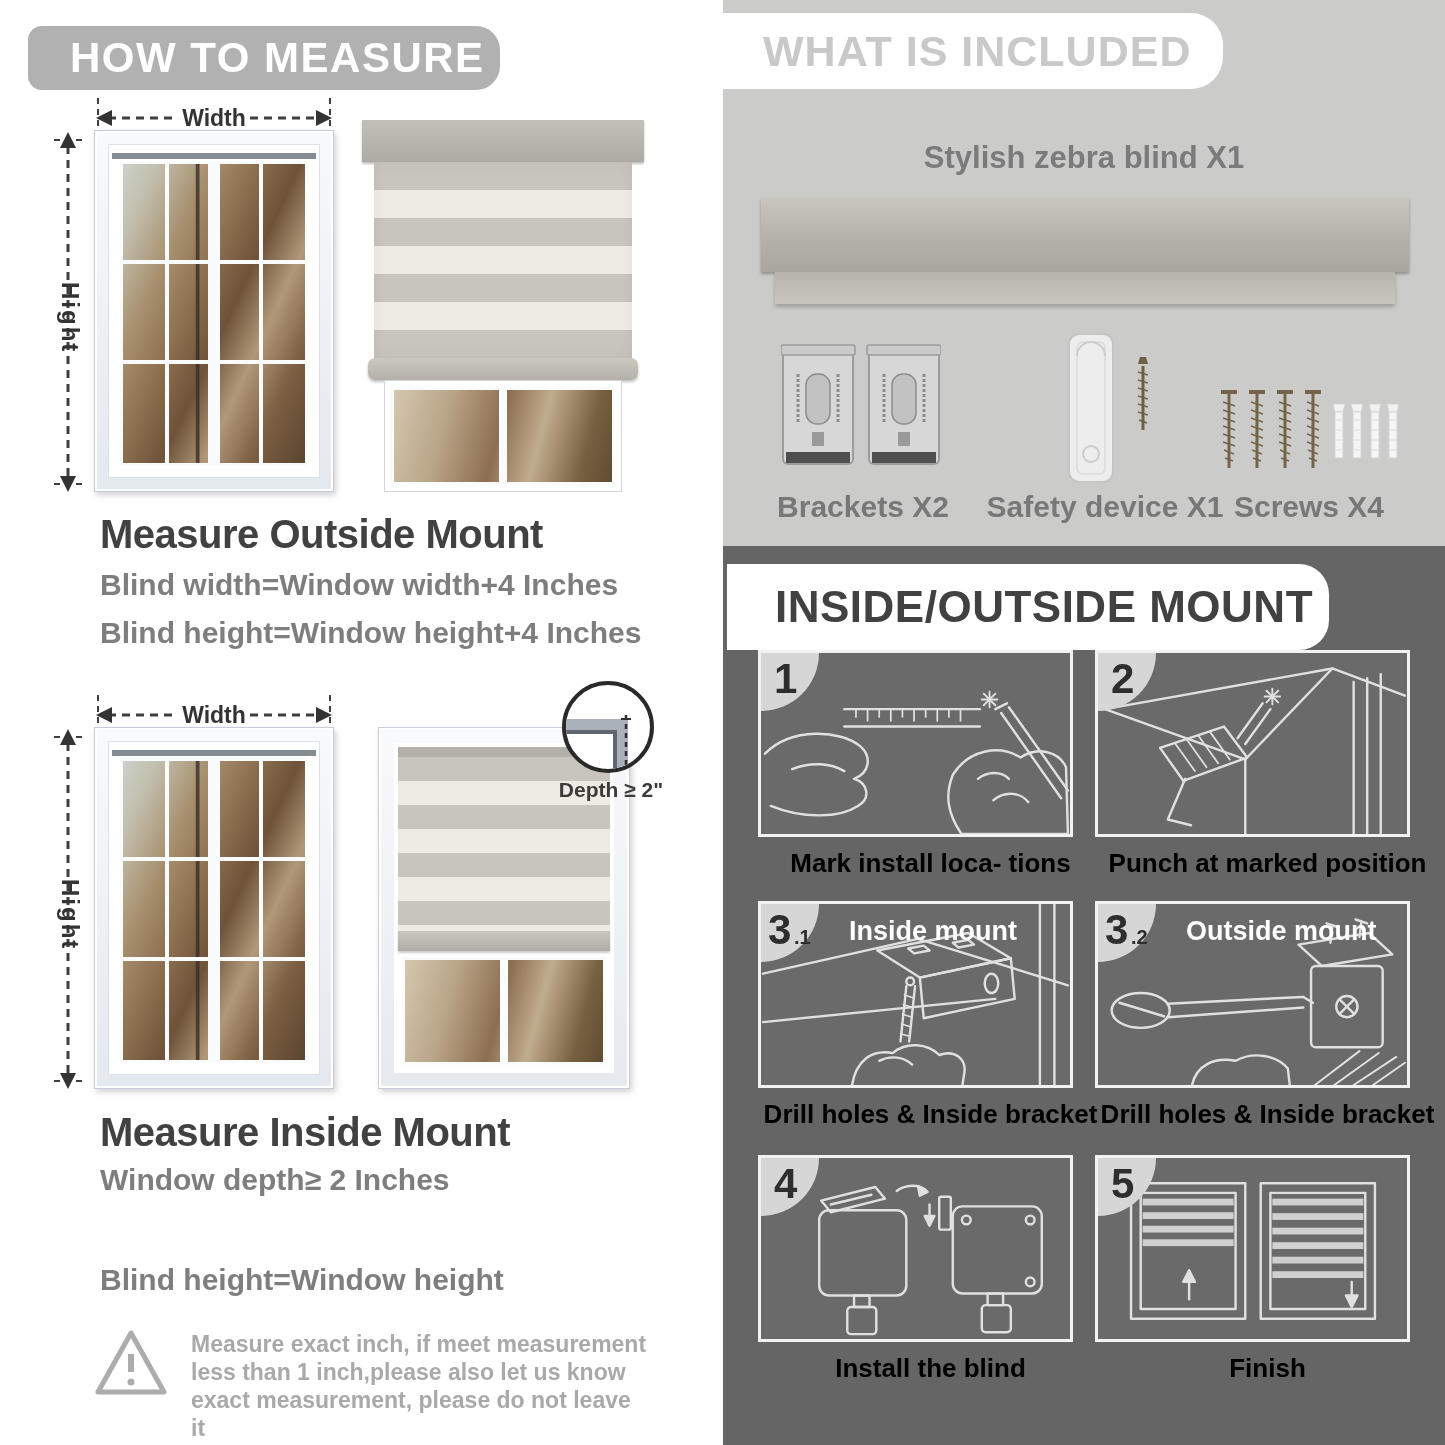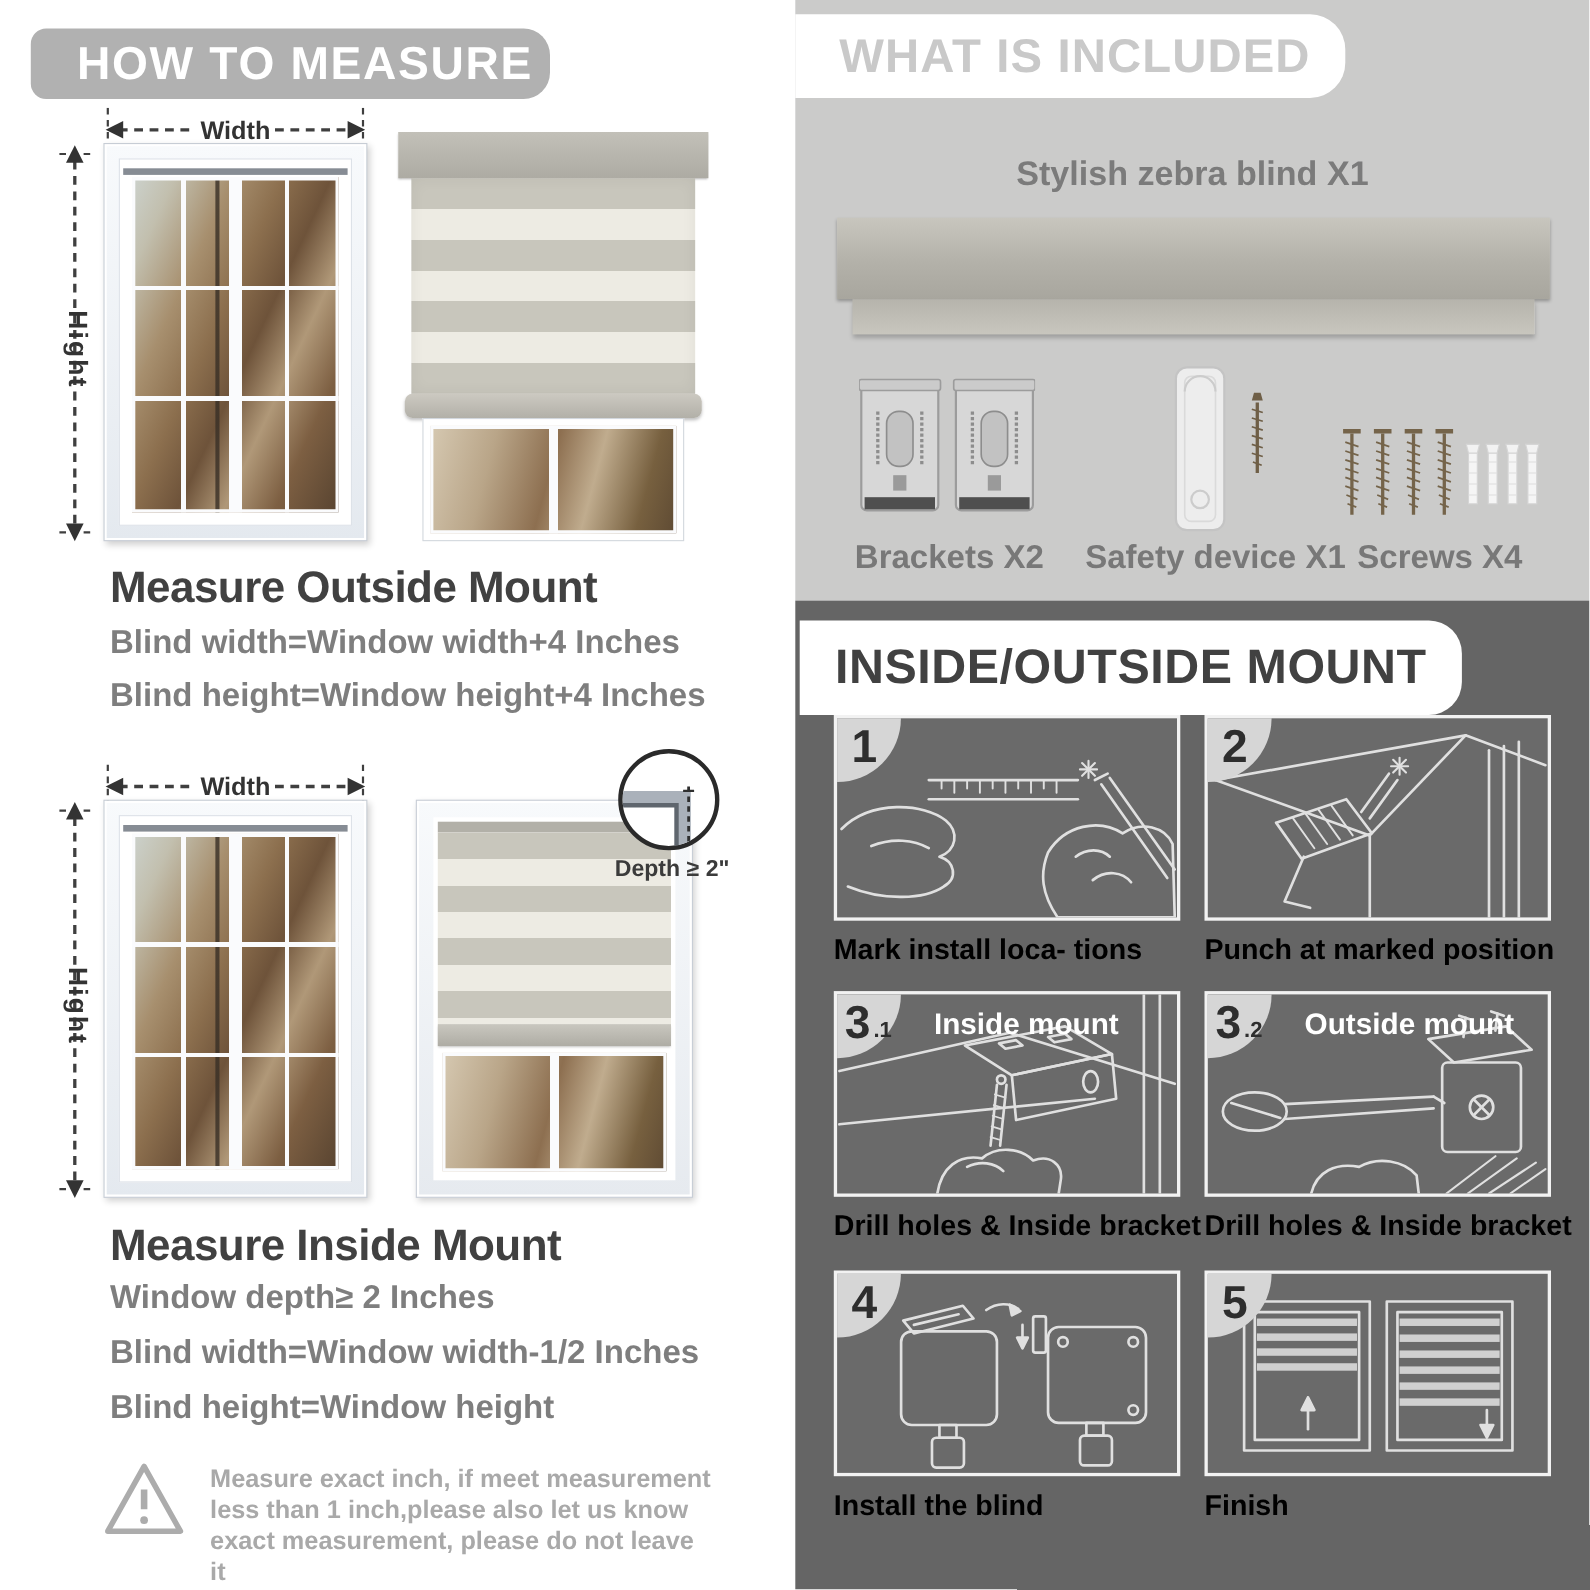--- a/index.html
+++ b/index.html
@@ -63,21 +63,21 @@
   
   .right-col { left:723px; top:0; width:722px; height:1445px; }
   .inc-section { position:absolute; left:0; top:0; width:722px; height:546px; background:#cbcbca; }
   .inc-pill { position:absolute; left:0; top:13px; width:500px; height:76px; background:#ffffff; border-radius:0 32px 32px 0; }
   .inc-pill span { display:block; line-height:76px; padding-left:40px; color:#c9c9c9; font-size:43px; font-weight:bold; letter-spacing:1px; white-space:nowrap; }
   .product-label { position:absolute; left:0; top:140px; width:722px; text-align:center; color:#7b7b7b; font-size:31px; font-weight:bold; }
   .rail-main { position:absolute; left:38px; top:198px; width:648px; height:74px; background:linear-gradient(180deg,#c8c6be 0%,#b3b1a9 55%,#a8a69e 100%); box-shadow:0 2px 3px rgba(0,0,0,.3); }
   .rail-under { position:absolute; left:52px; top:272px; width:620px; height:32px; background:linear-gradient(180deg,#b6b4ac,#c8c6be); box-shadow:0 3px 4px rgba(0,0,0,.22); }
   .part-label { position:absolute; top:490px; text-align:center; color:#787878; font-size:30px; font-weight:bold; white-space:nowrap; }
 
-  .mount-section { position:absolute; left:0; top:546px; width:722px; height:899px; background:#656565; }
+  .mount-section { position:absolute; left:0; top:546px; width:722px; height:899px; background:#656565;text-align:center; }
   .mnt-pill { position:absolute; left:4px; top:18px; width:602px; height:86px; background:#ffffff; border-radius:0 30px 30px 0; }
   .mnt-pill span { display:block; line-height:86px; padding-left:32px; color:#414141; font-size:44px; font-weight:bold; letter-spacing:0.5px; white-space:nowrap; }
 
   .panel { position:absolute; width:315px; height:187px; background:#6a6a6a; border:3px solid #f2f2f2; }
   .badge { position:absolute; left:0; top:0; width:58px; height:58px; background:#d6d6d6; border-radius:0 0 100% 0; }
   .bnum { position:absolute; left:13px; top:2px; font-size:42px; font-weight:bold; color:#2e2e2e; }
   .bnum.shift { left:7px; }
   .bsub { position:absolute; left:33px; top:22px; font-size:20px; font-weight:bold; color:#2e2e2e; }
   .panel-label { position:absolute; left:88px; top:12px; color:#ffffff; font-size:27px; font-weight:bold; white-space:nowrap; }
   .caption { position:absolute; width:345px; color:#000000; font-size:26px; font-weight:bold; white-space:nowrap; }
@@ -188,21 +188,20 @@
       <path d="M-4,40 H56 V88" fill="none" stroke="#aab1ba" stroke-width="12"></path>
       <path d="M-4,47 H49 V88" fill="none" stroke="#5f666e" stroke-width="4"></path>
       <line x1="60" y1="30" x2="60" y2="84" stroke="#2f2f2f" stroke-width="2.5" stroke-dasharray="5 4"></line>
       <line x1="55" y1="34" x2="65" y2="34" stroke="#2f2f2f" stroke-width="2"></line>
     </svg>
   </div>
   <div class="abs depth-label">Depth ≥ 2"</div>
 
   <div class="abs m-heading" style="top:1110px;">Measure Inside Mount</div>
   <div class="abs m-line" style="top:1163px;">Window depth≥ 2 Inches</div>
-  <div class="abs m-line" style="top:1213px;">Blind width=Window width-1/2 Inches</div>
   <div class="abs m-line" style="top:1263px;">Blind height=Window height</div>
 
   <svg class="abs" style="left:92px;top:1326px;" width="78" height="80" viewBox="0 0 78 80">
     <path d="M39,7 L72,66 H6 Z" fill="none" stroke="#acacac" stroke-width="5" stroke-linejoin="round"></path>
     <line x1="39" y1="28" x2="39" y2="46" stroke="#acacac" stroke-width="6"></line>
     <circle cx="39" cy="56" r="3.5" fill="#acacac"></circle>
   </svg>
   <div class="abs warn-text">Measure exact inch, if meet measurement less than 1 inch,please also let us know exact measurement, please do not leave it</div>
 </div>
 

